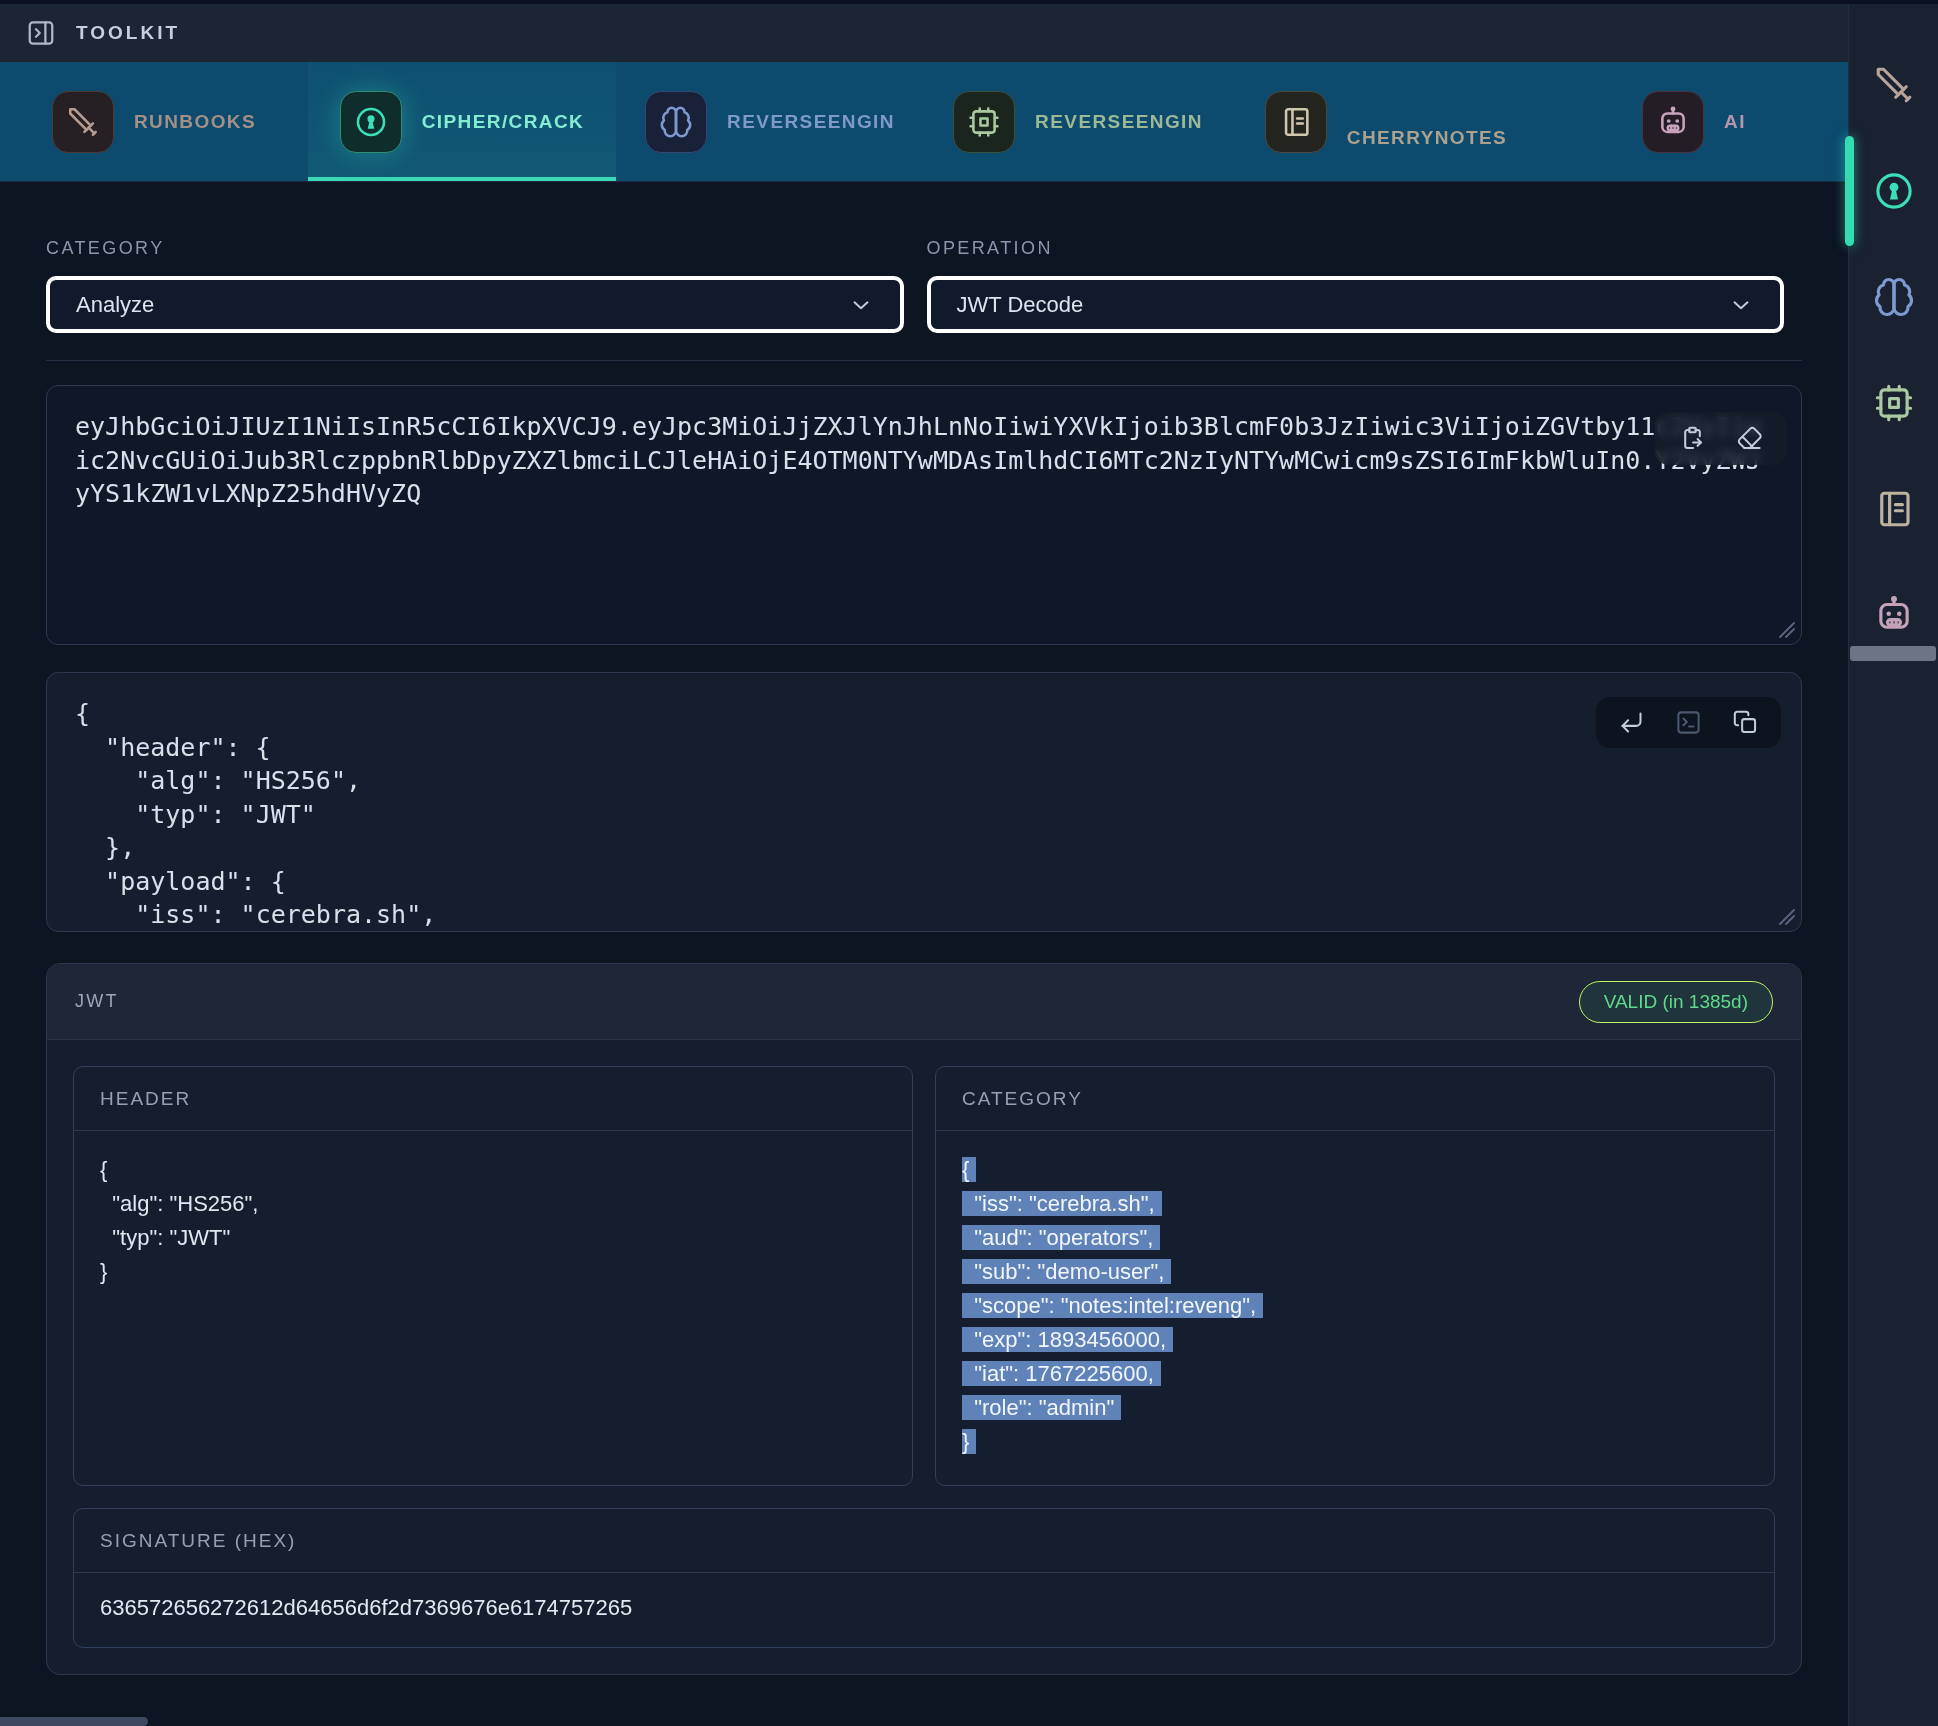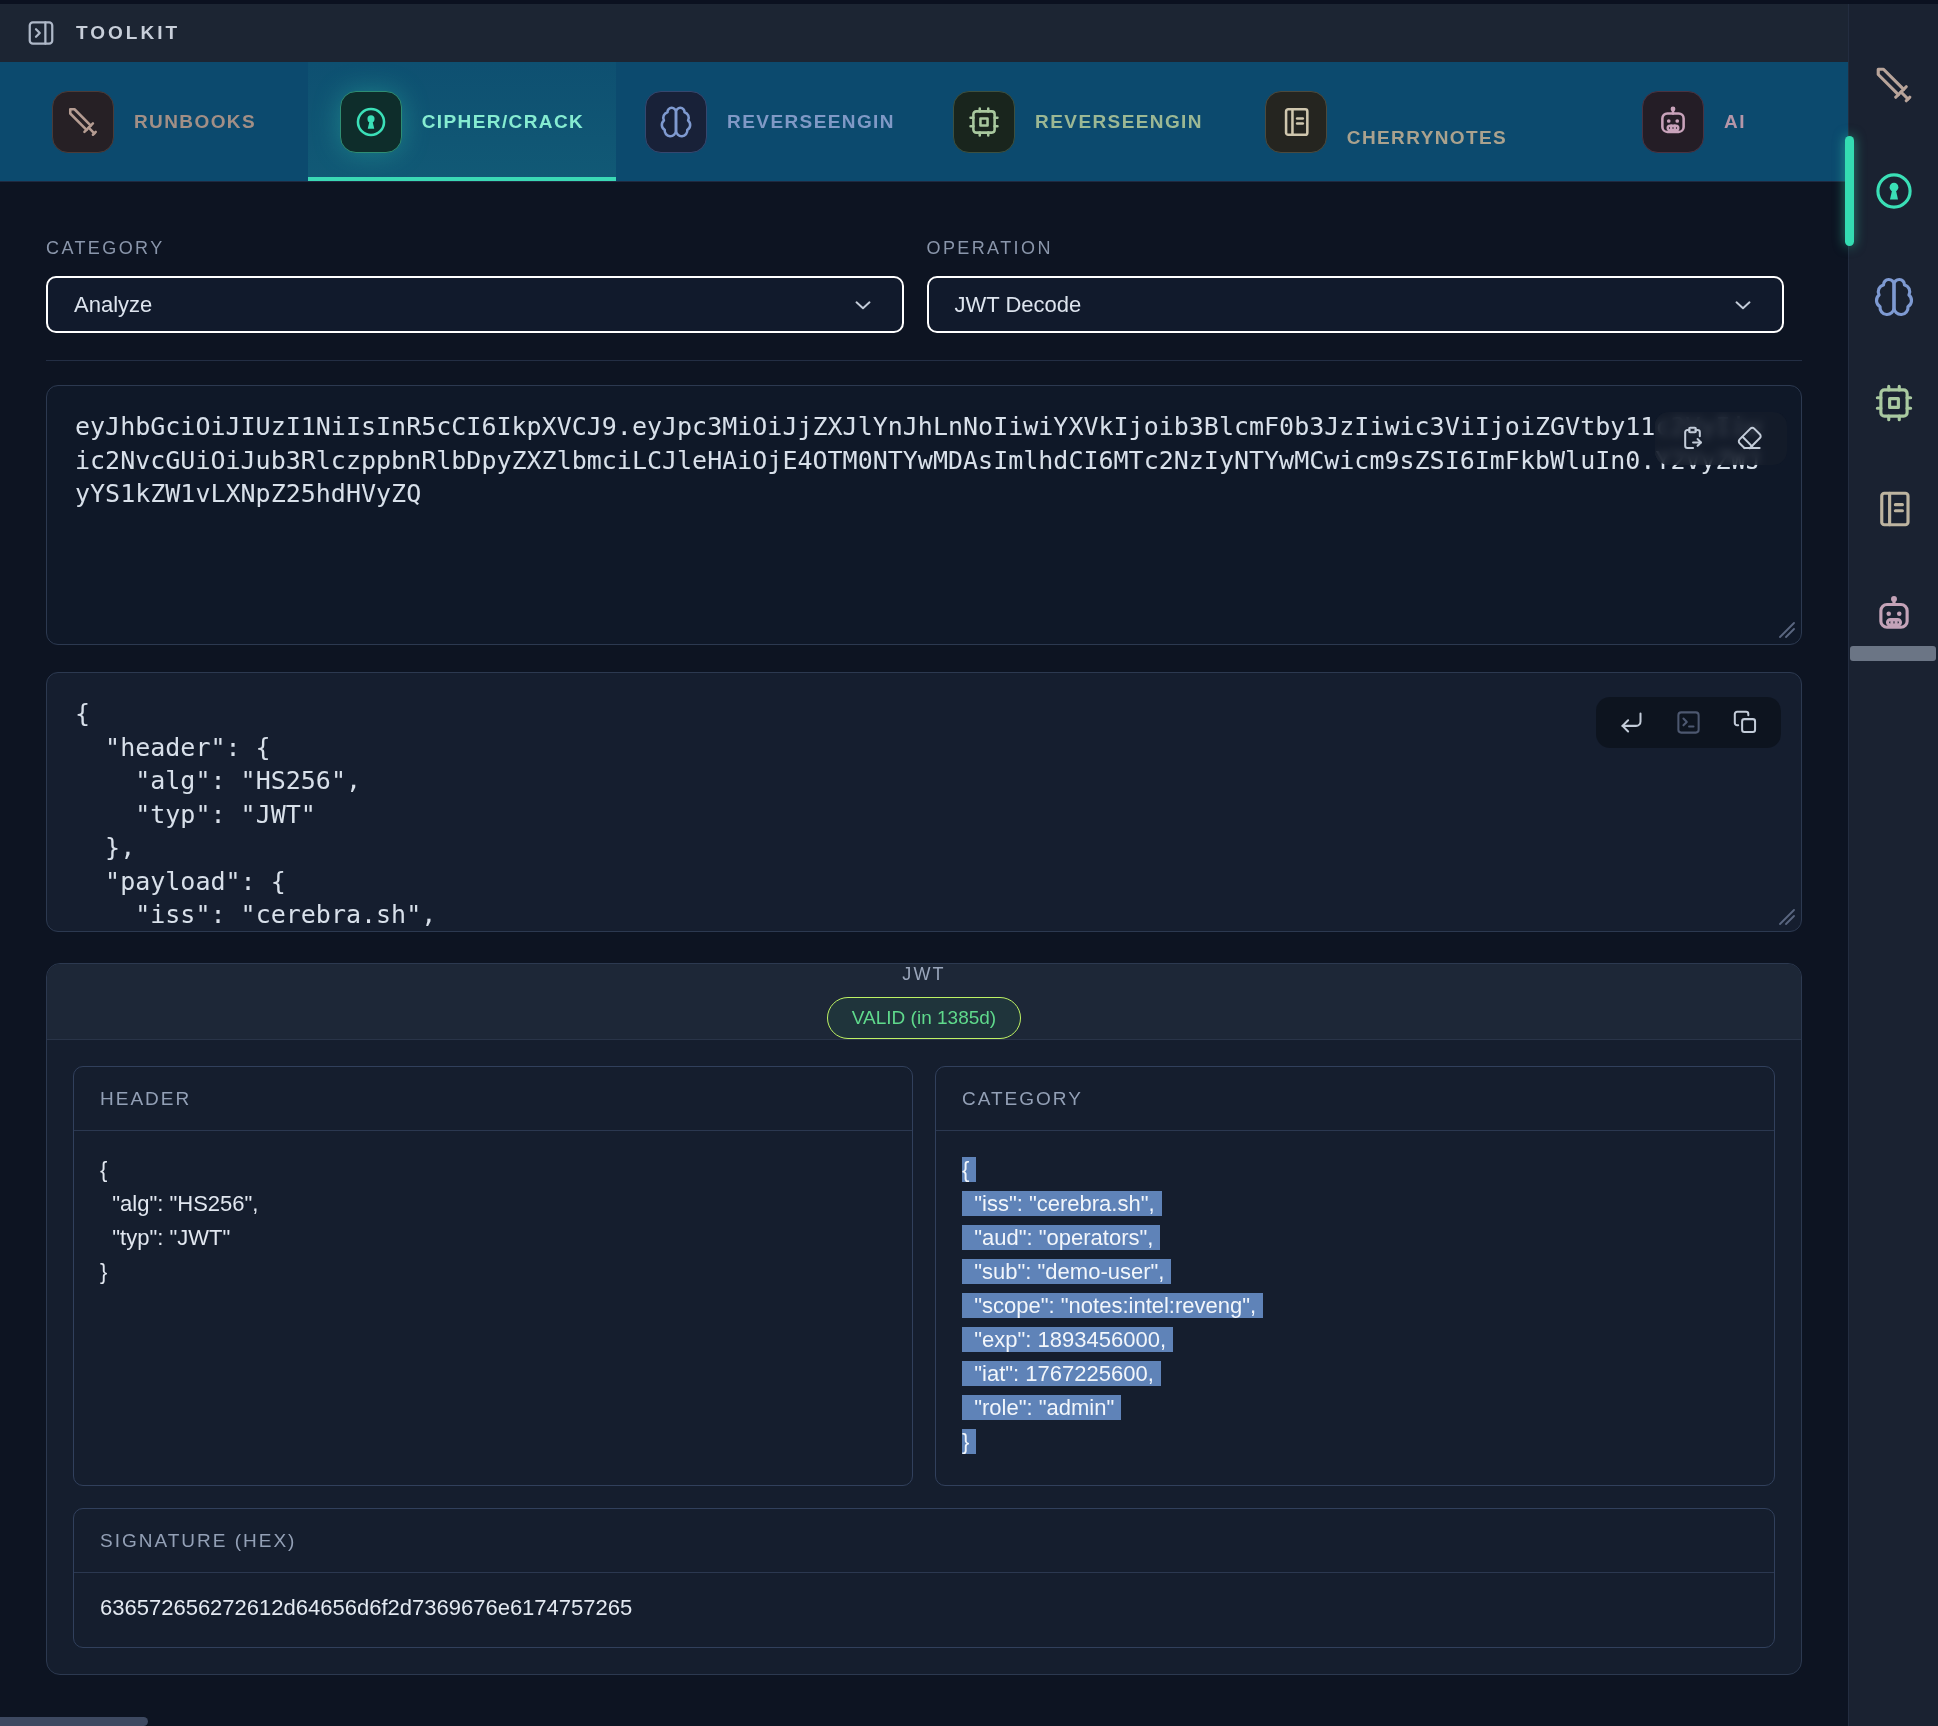--- a/index.html
+++ b/index.html
@@ -24,39 +24,39 @@
   .t-ciph  .tile { border-color:#2e8d74; background:#0e2d2b; color:#3be0b8; box-shadow:0 0 28px rgba(59,224,184,.30); } .t-ciph .tlabel { color:#86ecd1; }
   .t-intel .tile { border-color:#35476f; background:#182138; color:#7f9ad0; } .t-intel .tlabel { color:#8099c6; }
   .t-rev   .tile { border-color:#3c5040; background:#19251d; color:#a8c89e; } .t-rev   .tlabel { color:#9cb894; }
   .t-cher  .tile { border-color:#4b4a3e; background:#252520; color:#d0c7ae; } .t-cher  .tlabel { color:#aaa28e;margin-top:32px; }
   .t-ai    .tile { border-color:#493342; background:#241d26; color:#c9a3bb; } .t-ai    .tlabel { color:#b596a8; }
 
   
   .content { flex:1; background:#0d1422; padding:56px 46px 0; position:relative; overflow:hidden; }
   .formrow { display:grid; grid-template-columns:1fr 1fr; column-gap:23px; margin-right:18px; }
   .flabel { display:block; font-size:18px; letter-spacing:2.4px; color:#8a96ab; margin-bottom:17px; }
-  .select { height:57px; border:2px solid #ffffff; border-radius:10px; background:#111a2c; display:flex; align-items:center; justify-content:space-between; padding:0 26px; font-size:22px; color:#dde4ee; cursor:pointer; }
+  .select { height:57px; border:4px solid #ffffff; border-radius:10px; background:#111a2c; display:flex; align-items:center; justify-content:space-between; padding:0 26px; font-size:22px; color:#dde4ee; cursor:pointer; }
   .select svg { width:26px; height:26px; color:#c3cbd8; }
   .divider { border:0; border-top:1px solid #232e44; margin-top:27px; }
 
   .iobox { position:relative; margin-top:24px; height:260px; border:1px solid #2c3950; border-radius:12px; background:#0f1828; padding:24px 28px; overflow:hidden; }
   .iobox.output { background:#151e2f; margin-top:27px; }
   .mono { font-family:"DejaVu Sans Mono",monospace; font-size:25px; line-height:33.5px; color:#d8e0ea; white-space:pre-wrap; }
   .breakall { word-break:break-all; }
   .hoverpill { position:absolute; display:flex; align-items:center; border-radius:14px; }
   .pill-input  { top:26px; right:14px; gap:30px; padding:13px 24px; background:rgba(21,28,42,.78); backdrop-filter:blur(4px); }
   .pill-output { top:24px; right:20px; gap:30px; padding:12px 22px; background:rgba(13,19,30,.92); }
   .icon-btn { background:none; border:none; cursor:pointer; color:#c3ccd9; display:flex; }
   .icon-btn svg { width:27px; height:27px; }
   .icon-btn.dim { color:#4d5870; }
   .resize-handle { position:absolute; right:6px; bottom:6px; width:16px; height:16px; color:#5a6680; cursor:nwse-resize; }
 
   
   .jwt-card { margin-top:31px; border:1px solid #2c3950; border-radius:14px; background:#151e2e; overflow:hidden; }
-  .jwt-head { height:76px; background:#1d2737; border-bottom:1px solid #293448; display:flex; align-items:center; justify-content:space-between; padding:0 28px;flex-direction:column; }
+  .jwt-head { height:76px; background:#1d2737; border-bottom:1px solid #293448; display:flex; align-items:center; justify-content:space-between; padding:0 28px; }
   .jwt-title { font-size:18px; letter-spacing:2.2px; color:#9aa6bb; }
   .badge { font-size:19px; color:#5fd98c; border:1px solid #bef264; background:rgba(52,168,94,.10); border-radius:999px; padding:9px 24px; }
   .jwt-body { padding:26px; }
   .duo { display:grid; grid-template-columns:1fr 1fr; gap:22px; }
   .subbox { border:1px solid #31405c; border-radius:10px; overflow:hidden; }
   .subbox-title { height:64px; display:flex; align-items:center; padding:0 26px; border-bottom:1px solid #2b3850; color:#93a0b6; font-size:19px; letter-spacing:2px; }
   .subbox-body { padding:22px 26px 26px; }
   .sans-code { font-size:22px; line-height:34px; color:#e1e7f0; white-space:pre-wrap; }
   .pline { line-height:34px; font-size:22px; }
   .sel { background:#5f83b8; color:#f2f6fb; white-space:pre; padding-right:7px; }

